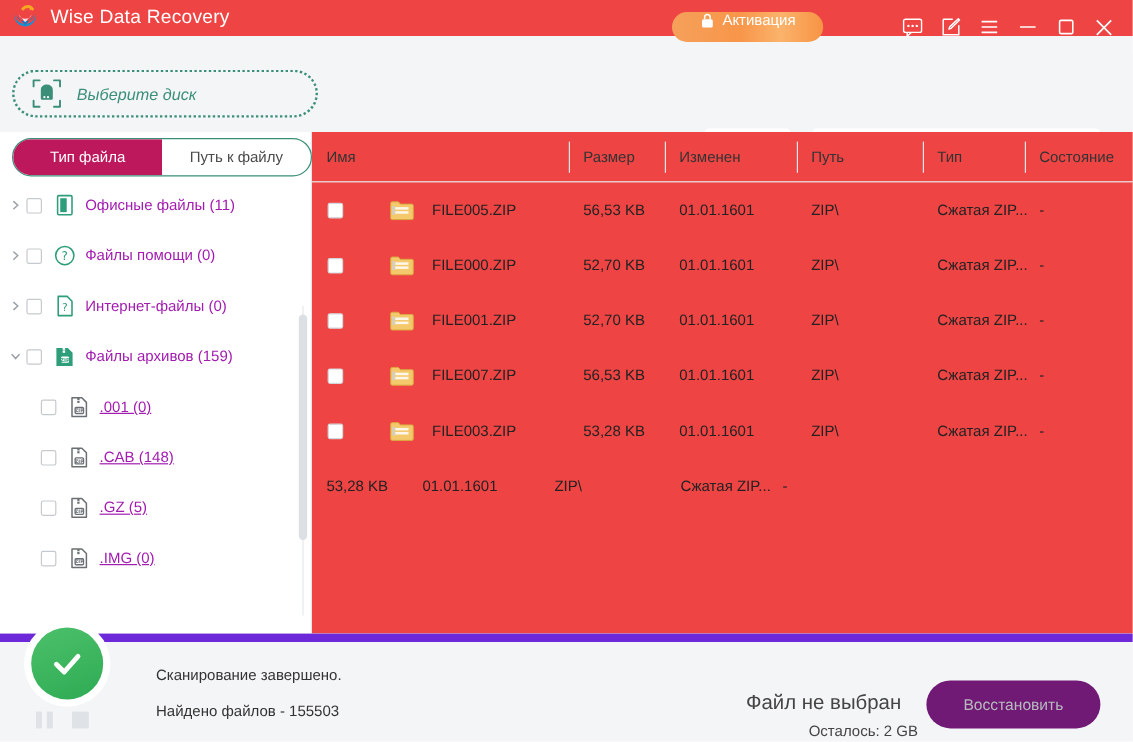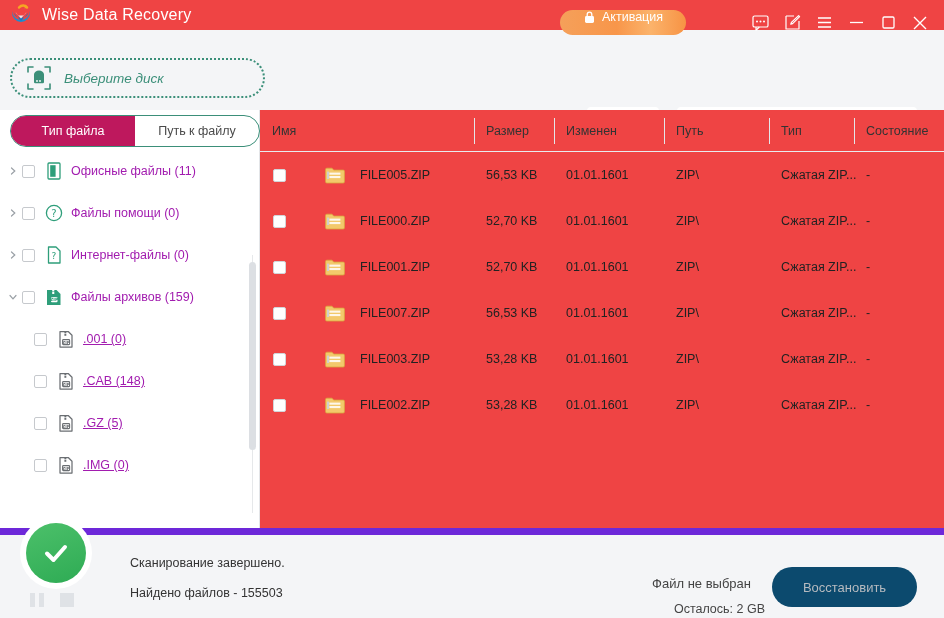--- a/index.html
+++ b/index.html
@@ -196,30 +196,30 @@
     display: flex; align-items: center; justify-content: center;
   }
   .ctl-pause { position: absolute; left: 30px; top: 58px; display: flex; gap: 4px; cursor: pointer; }
   .ctl-pause i { display: block; width: 5px; height: 14px; background: #dfe2e6; }
   .ctl-stop {
     position: absolute; left: 60px; top: 58px;
     width: 14px; height: 14px; background: #dfe2e6; cursor: pointer;
   }
   .nofile {
     position: absolute; right: 193px; top: 41px;
-    font-size: 13px; color: #444;
+    font-size: 17px; color: #444;
   }
   .remaining {
     position: absolute; right: 179px; top: 67px;
     font-size: 12.5px; color: #444;
   }
   .restore-btn {
     position: absolute; right: 27px; top: 32px;
     width: 145px; height: 40px; border-radius: 20px;
-    background: #0c4a6e; color: #b6babf; border: none;
+    background: #701a75; color: #b6babf; border: none;
     font-size: 13px; cursor: default;
     font-family: "Liberation Sans", sans-serif;
   }
 </style>
 </head>
 <body>
 
 <div id="app">
 
   <div class="titlebar">
@@ -577,30 +577,20 @@
             <span>ZIP\</span>
           </div>
           <div class="td c-type">
             <span>Сжатая ZIP...</span>
           </div>
           <div class="td c-stat">
             <span>-</span>
           </div>
         </div>
         <div class="trow">
-          <div class="td c-name">
-            <div class="row-cb"></div>
-            <span class="folder-ico"><svg width="20" height="17" viewBox="0 0 20 17">
-                <path d="M.6 2.4 a1.2 1.2 0 0 1 1.2-1.2 H7 l1.7 1.9 H18.2 a1.2 1.2 0 0 1 1.2 1.2 V14.8 a1.2 1.2 0 0 1 -1.2 1.2 H1.8 A1.2 1.2 0 0 1 .6 14.8 Z" fill="#f3c96b" stroke="#d9a93f" stroke-width=".8"></path>
-                <rect x="4.4" y="5.6" width="11" height="2.1" fill="#fff" opacity=".85"></rect>
-                <rect x="4.4" y="9" width="11" height="2.1" fill="#fff" opacity=".85"></rect>
-                <rect x="2" y="4.6" width="2" height="7.4" fill="#cfcfcf"></rect>
-              </svg></span>
-            <span class="fname">FILE002.ZIP</span>
-          </div>
           <div class="td c-size">
             <span>53,28 KB</span>
           </div>
           <div class="td c-mod">
             <span>01.01.1601</span>
           </div>
           <div class="td c-path">
             <span>ZIP\</span>
           </div>
           <div class="td c-type">

